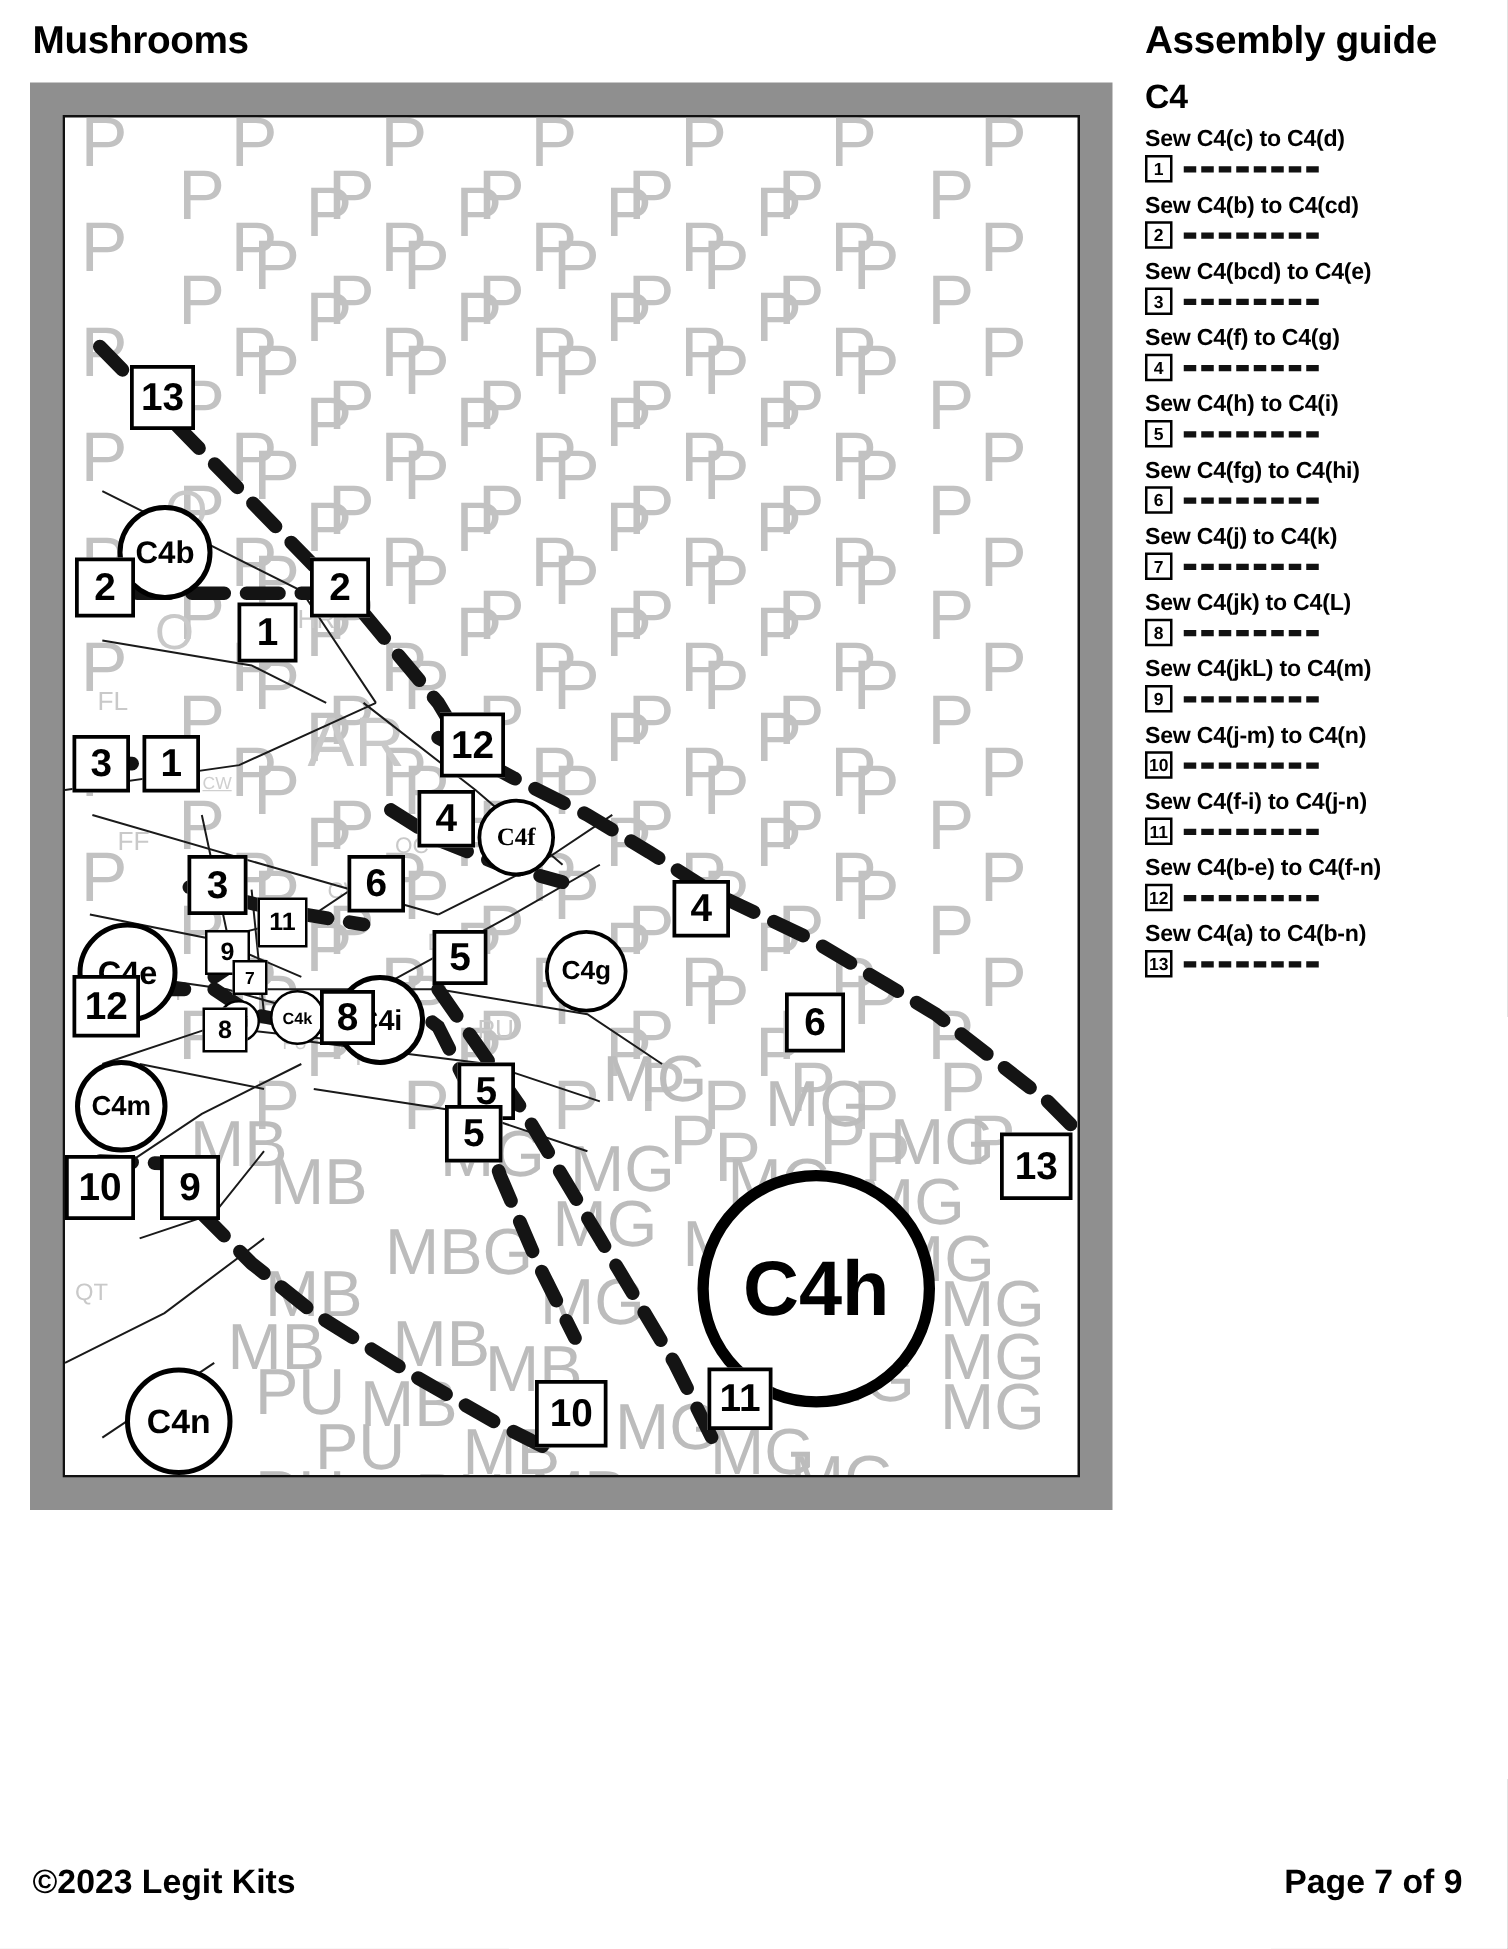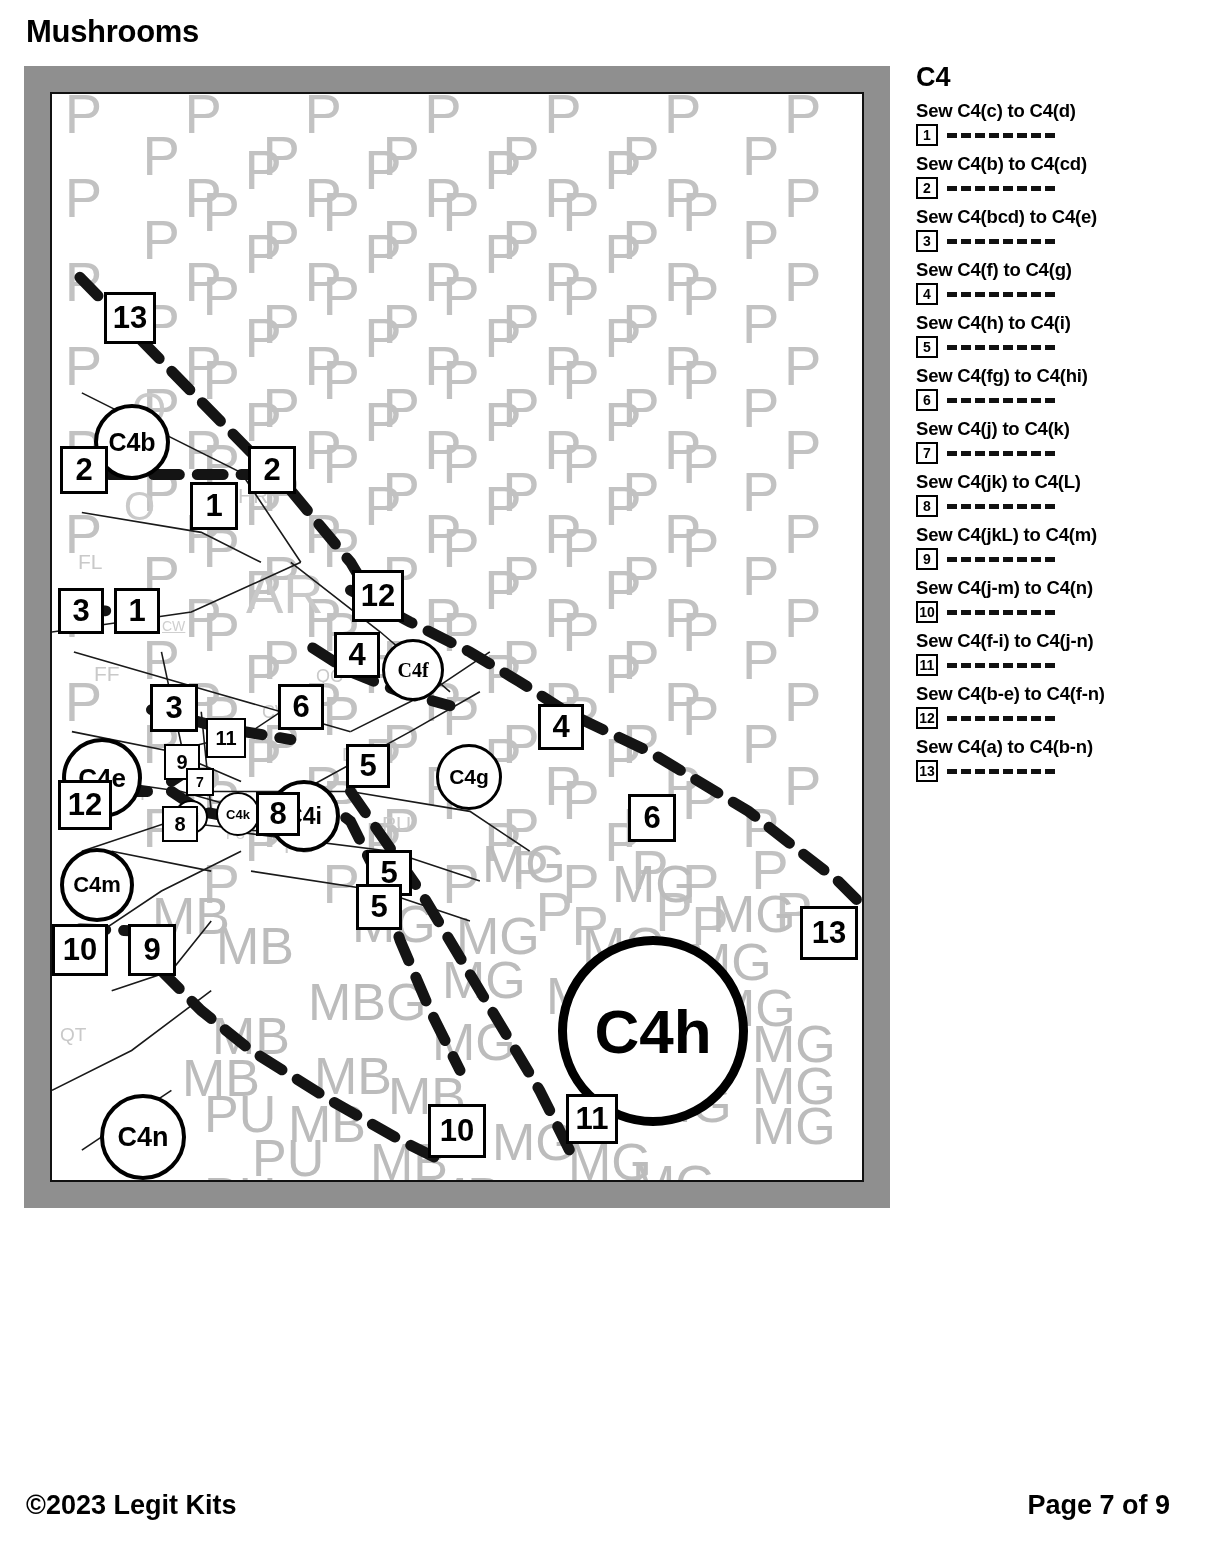--- a/index.html
+++ b/index.html
@@ -88,20 +88,21 @@
     font-size: 14px; font-weight: bold; flex: 0 0 auto;
   }
   .dash-line { height: 0; border-top: 5px dashed #111; width: 108px; }
 </style>
 </head>
 <body>
 
 <div class="page">
 
   <div class="title-left">Mushrooms</div>
+  <div class="title-right">Assembly guide</div>
 
   <div class="frame">
     <div class="canvas">
 
       <div class="wm" style="left:0;top:0;width:100%;height:100%;">
         <div class="wm-p" style="position:absolute;left:6px;top:-8px;letter-spacing:34px;">P P P P P P P P P P P</div>
         <div class="wm-p" style="position:absolute;left:42px;top:34px;letter-spacing:34px;">P P P P P P P P P P P</div>
         <div class="wm-p" style="position:absolute;left:6px;top:76px;letter-spacing:34px;">P P P P P P P P P P P</div>
         <div class="wm-p" style="position:absolute;left:42px;top:118px;letter-spacing:34px;">P P P P P P P P P P P</div>
         <div class="wm-p" style="position:absolute;left:6px;top:160px;letter-spacing:34px;">P P P P P P P P P P P</div>

